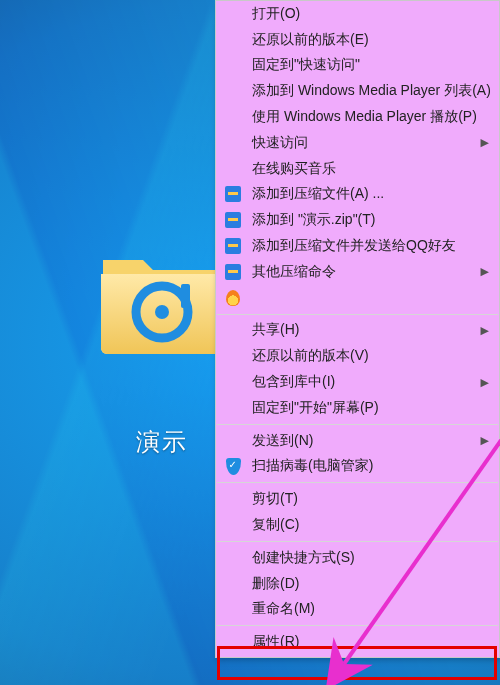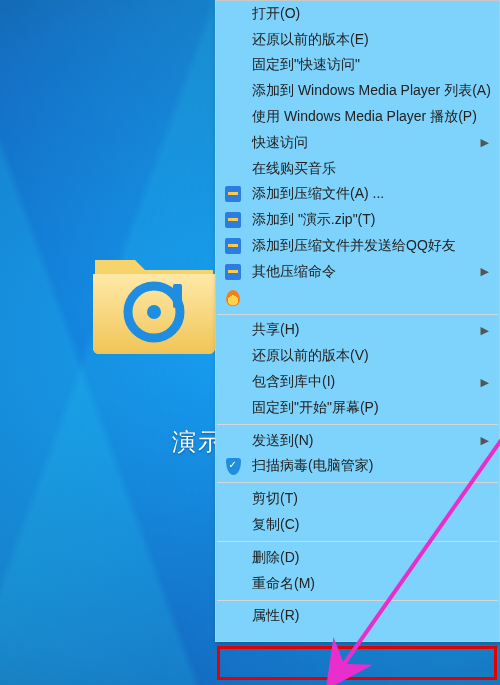--- a/index.html
+++ b/index.html
@@ -25,51 +25,51 @@
       position: absolute;
       inset: -60px;
       background:
         linear-gradient(110deg, rgba(255,255,255,0.00) 32%, rgba(255,255,255,0.10) 33%, rgba(255,255,255,0.00) 54%),
         linear-gradient(70deg,  rgba(0,0,0,0.00) 30%, rgba(0,0,0,0.14) 31%, rgba(0,0,0,0.00) 60%);
       mix-blend-mode: overlay;
       z-index: 1;
     }
     .folder {
       position: absolute;
-      left: 84px;
+      left: 92px;
       top: 246px;
       width: 140px;
-      text-align: right;
+      text-align: center;
       z-index: 2;
     }
     .folder-icon {
       width: 126px;
       height: 110px;
       margin: 0 auto;
       position: relative;
     }
     .folder-label {
       margin-top: 70px;
       color: #ffffff;
       font-size: 24px;
       letter-spacing: 2px;
       text-shadow: 0 1px 2px rgba(0,0,0,.4);
     }
     .context-menu {
       position: absolute;
       left: 215px;
       top: 0;
       width: 285px;
-      background: #7dd3fc;
+      background: #f0abfc;
       border: 1px solid #c8c8c8;
       box-shadow: 2px 2px 6px rgba(0,0,0,.25);
       font-size: 14px;
       color: #222;
       z-index: 3;
-      padding-bottom: 12px;
+      padding-bottom: 2px;
     }
     .menu-item {
       display: flex;
       align-items: center;
       height: 25.8px;
       padding: 0 10px 0 6px;
       cursor: default;
       white-space: nowrap;
     }
     .menu-item .icon-slot {
@@ -273,20 +273,25 @@
       <span class="arrow"></span>
     </div>
     <div class="menu-item">
       <span class="icon-slot"></span>
       <span class="label">复制(C)</span>
       <span class="arrow"></span>
     </div>
     <div class="separator"></div>
     <div class="menu-item">
       <span class="icon-slot"></span>
+      <span class="label">创建快捷方式(S)</span>
+      <span class="arrow"></span>
+    </div>
+    <div class="menu-item">
+      <span class="icon-slot"></span>
       <span class="label">删除(D)</span>
       <span class="arrow"></span>
     </div>
     <div class="menu-item">
       <span class="icon-slot"></span>
       <span class="label">重命名(M)</span>
       <span class="arrow"></span>
     </div>
     <div class="separator"></div>
     <div class="menu-item">

